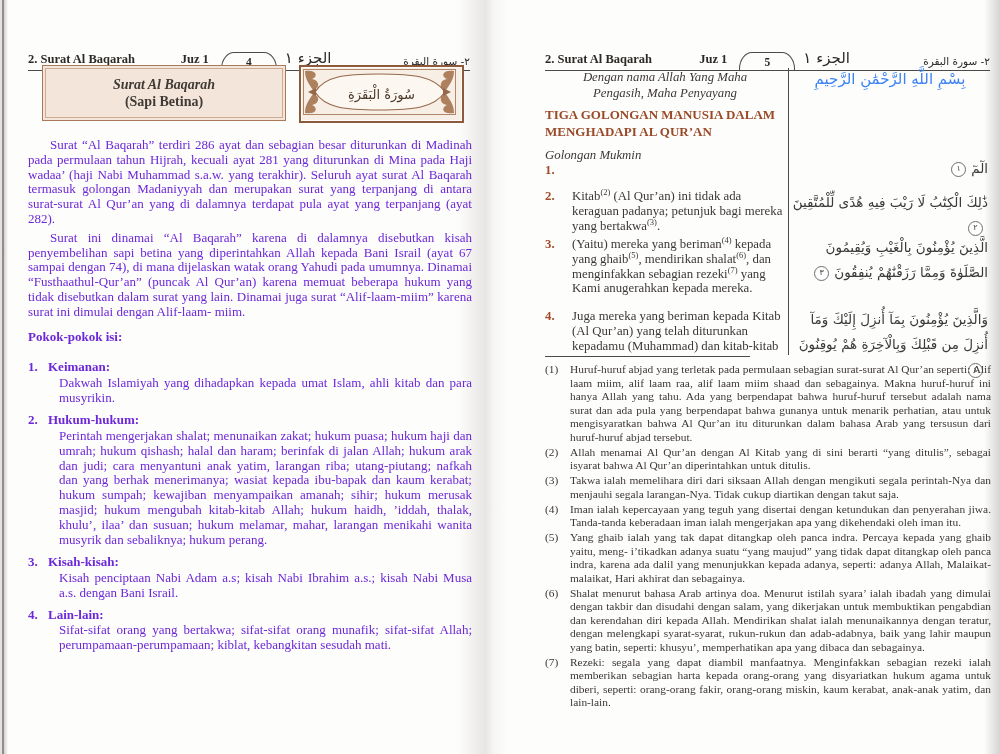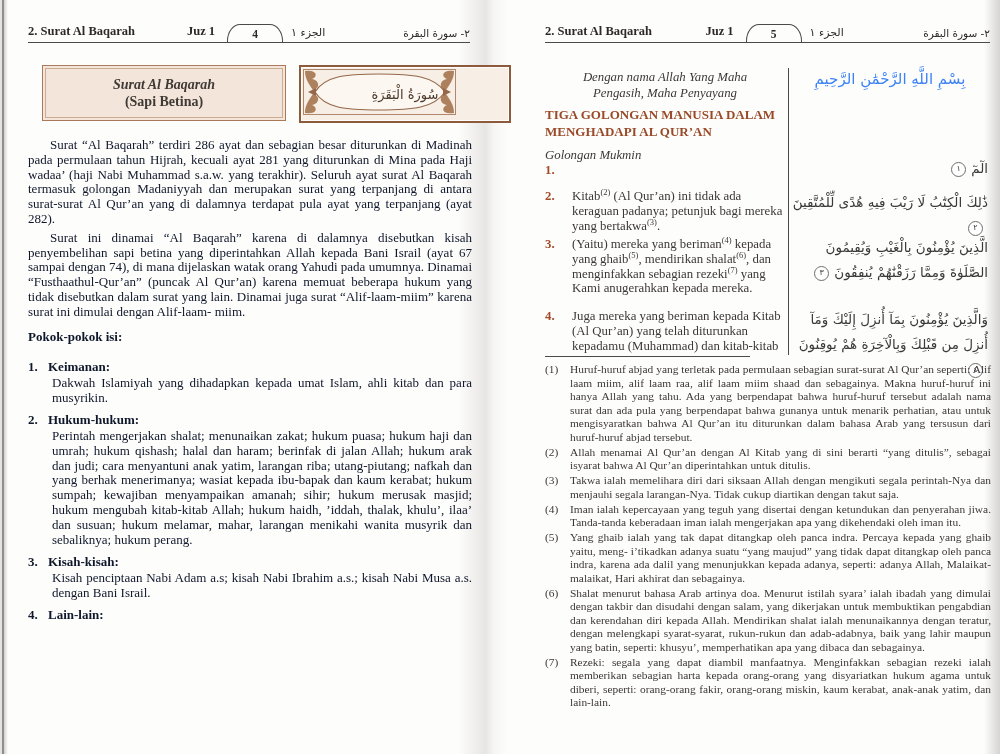--- a/index.html
+++ b/index.html
@@ -11,46 +11,46 @@
   .e-l1 { left:0; width:2px; background:#e4e2e0; }
   .e-l2 { left:2px; width:2px; background:#918d8a; }
   .e-l3 { left:4px; width:4px; background:linear-gradient(to right,#d2cfcc,rgba(255,255,255,0)); }
   .seam { left:458px; width:50px; background:linear-gradient(to right, rgba(255,255,255,0), rgba(120,108,100,0.16) 55%, rgba(120,108,100,0.05) 72%, rgba(255,255,255,0)); }
   .e-r  { right:0; width:16px; background:linear-gradient(to left,#d6d4d2,rgba(255,255,255,0)); }
 
   .page { position:absolute; top:0; width:500px; height:754px; }
   .page-l { left:0; } .page-r { left:500px; }
 
   
-  .page-header { position:absolute; top:20px; height:22px; border-bottom:1.3px solid #4a4a4a; display:flex; align-items:flex-end; font-weight:bold; font-size:12.5px; color:#2d2926; }
+  .page-header { position:absolute; top:48px; height:22px; border-bottom:1.3px solid #4a4a4a; display:flex; align-items:flex-end; font-weight:bold; font-size:12.5px; color:#2d2926; }
   .ph-l { left:28px; width:442px; }
   .ph-r { left:45px; width:445px; }
   .ph-title { padding-bottom:3px; }
   .ph-juz { margin-left:auto; padding-bottom:3px; }
   .ph-tab { width:54px; height:18px; margin:0 8px -1.3px 12px; border:1.3px solid #4a4a4a; border-bottom:none; border-radius:13px 13px 0 0 / 17px 17px 0 0; text-align:center; line-height:18px; font-size:11.5px; background:transparent; }
-  .ph-juz-ar { font-family:"DejaVu Sans",sans-serif; font-weight:normal; font-size:11px; padding-bottom:3px; margin-right:26px; }
+  .ph-juz-ar { font-family:"DejaVu Sans",sans-serif; font-weight:normal; font-size:15px; padding-bottom:3px; margin-right:26px; }
   .ph-surah-ar { font-family:"DejaVu Sans",sans-serif; font-weight:normal; font-size:10.5px; margin-left:auto; padding-bottom:3px;text-align:right; }
 
   
   .titlebox { position:absolute; left:42px; top:65px; width:242px; height:54px; background:#f3e5da; border:1.6px solid #a9795a; box-shadow: inset 0 0 0 2px #f3e5da, inset 0 0 0 3px #cbab92; display:flex; flex-direction:column; align-items:center; justify-content:center; color:#403a35; }
   .titlebox .tb1 { font-weight:bold; font-size:14px; line-height:17px;font-style:italic; }
   .titlebox .tb2 { font-weight:bold; font-size:14px; line-height:17px; }
-  .ornbox { position:absolute; left:299px; top:65px; width:161px; height:54px; background:#f7eee6; border:2px solid #8d5a3c; box-shadow: inset 0 0 0 1px #fffdfb; padding-left: 47px; }
+  .ornbox { position:absolute; left:299px; top:65px; width:161px; height:54px; background:#f7eee6; border:2px solid #8d5a3c; box-shadow: inset 0 0 0 1px #fffdfb; }
   .ornbox svg { position:absolute; left:0; top:0; }
   .orn-ar { position:absolute; inset:0; display:flex; align-items:center; justify-content:center; font-family:"DejaVu Sans",sans-serif; font-size:13px; color:#4c3a2a; }
 
   
-  .lp-body { position:absolute; left:28px; top:138px; width:444px; font-size:13px; line-height:14.8px; text-align:justify; color:#0f172a; }
+  .lp-body { position:absolute; left:28px; top:138px; width:444px; font-size:13px; line-height:14.8px; text-align:justify; color:#6d28d9; }
   .lp-body p { margin:0; text-indent:22px; }
   .lp-body p + p { margin-top:4px; }
   .pokok { font-weight:bold; margin:10px 0 16px; font-size:13px; }
   .topic { margin-bottom:7px; }
   .topic-head { display:flex; font-weight:bold; margin-bottom:1px; }
   .t-num { width:20px; flex:none; }
-  .topic-body { margin-left:24px; line-height:14.9px; text-align:justify; }
+  .topic-body { margin-left:31px; line-height:14.9px; text-align:justify; }
 
   
   .rp-col { position:absolute; left:45px; top:64px; width:240px; font-size:12.8px; color:#3c3735; }
   .basmalah-tr { position:absolute; top:6px; left:12px; right:12px; text-align:center; font-style:italic; line-height:15.5px; }
   .section-heading { position:absolute; top:43px; left:0; right:0; font-weight:bold; color:#9a4a28; font-size:13px; line-height:16.5px; }
   .subsection { position:absolute; top:84px; font-style:italic; }
   .verse { position:absolute; left:0; right:0; display:flex; line-height:14.8px; }
   .v1 { top:99px; } .v2 { top:125px; } .v3 { top:173px; } .v4 { top:245px; }
   .v-num { width:27px; flex:none; font-weight:bold; color:#a34a28; }
   .v-text { flex:1; }
@@ -140,20 +140,21 @@
           <span>Kisah-kisah:</span>
         </div>
         <div class="topic-body">Kisah penciptaan Nabi Adam a.s; kisah Nabi Ibrahim a.s.; kisah Nabi Musa a.s. dengan Bani Israil.</div>
       </div>
 
       <div class="topic">
         <div class="topic-head">
           <span class="t-num">4.</span>
           <span>Lain-lain:</span>
         </div>
+        <div class="topic-body">Sifat-sifat orang yang bertakwa; sifat-sifat orang munafik; sifat-sifat Allah; perumpamaan-perumpamaan; kiblat, kebangkitan sesudah mati.</div>
       </div>
     </div>
   </section>
 
   <section class="page page-r">
 
     <header class="page-header ph-r">
       <span class="ph-title">2. Surat Al Baqarah</span>
       <span class="ph-juz">Juz 1</span>
       <span class="ph-tab"><span>5</span></span>

